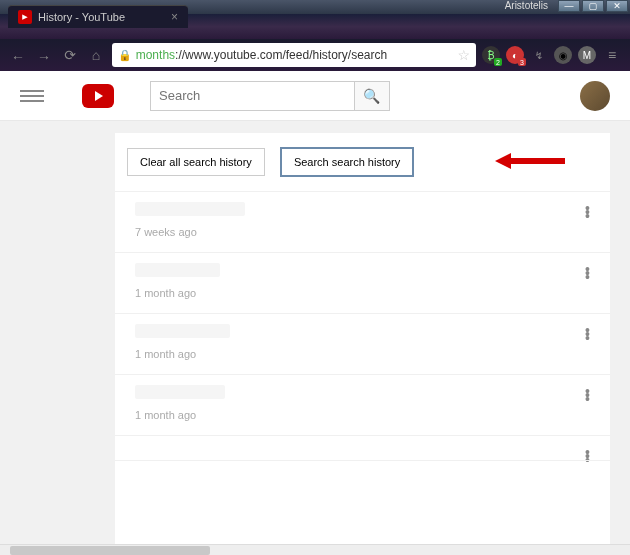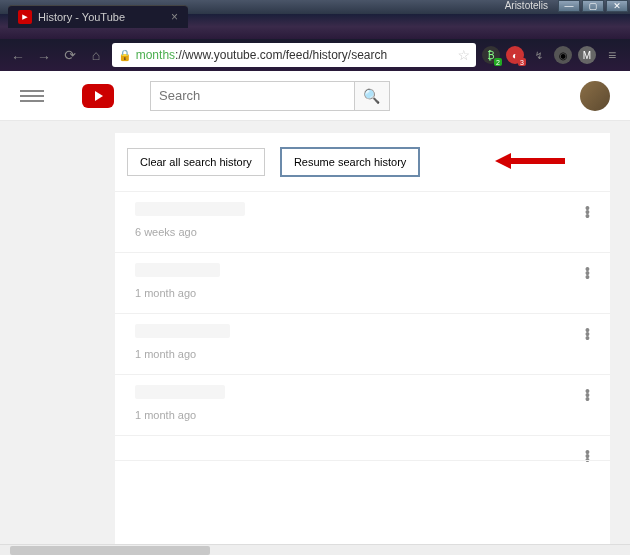--- a/index.html
+++ b/index.html
@@ -121,31 +121,31 @@
       <div class="search-container">
         <input class="search-input" placeholder="Search" style="">
         <button class="search-btn">🔍</button>
       </div>
       <div class="avatar"></div>
     </div>
 
     <div class="main-card">
       <div class="actions-row">
         <button class="action-btn">Clear all search history</button>
-        <button class="action-btn highlighted">Resume search history</button>
+        <button class="action-btn highlighted">Search search history</button>
         <svg class="arrow-annotation" width="70" height="20">
           <line x1="70" y1="10" x2="10" y2="10" stroke="#d40000" stroke-width="6"></line>
           <polygon points="0,10 16,2 16,18" fill="#d40000"></polygon>
         </svg>
       </div>
       <div id="history-list">
           <div class="history-item">
             <div class="history-content">
               <div class="redacted" style="width:110px"></div>
-              <div class="time-ago">6 weeks ago</div>
+              <div class="time-ago">7 weeks ago</div>
             </div>
             <div class="item-menu">
               <span>•</span>
               <span>•</span>
               <span>•</span>
             </div>
           </div>
           <div class="history-item">
             <div class="history-content">
               <div class="redacted" style="width:85px"></div>

